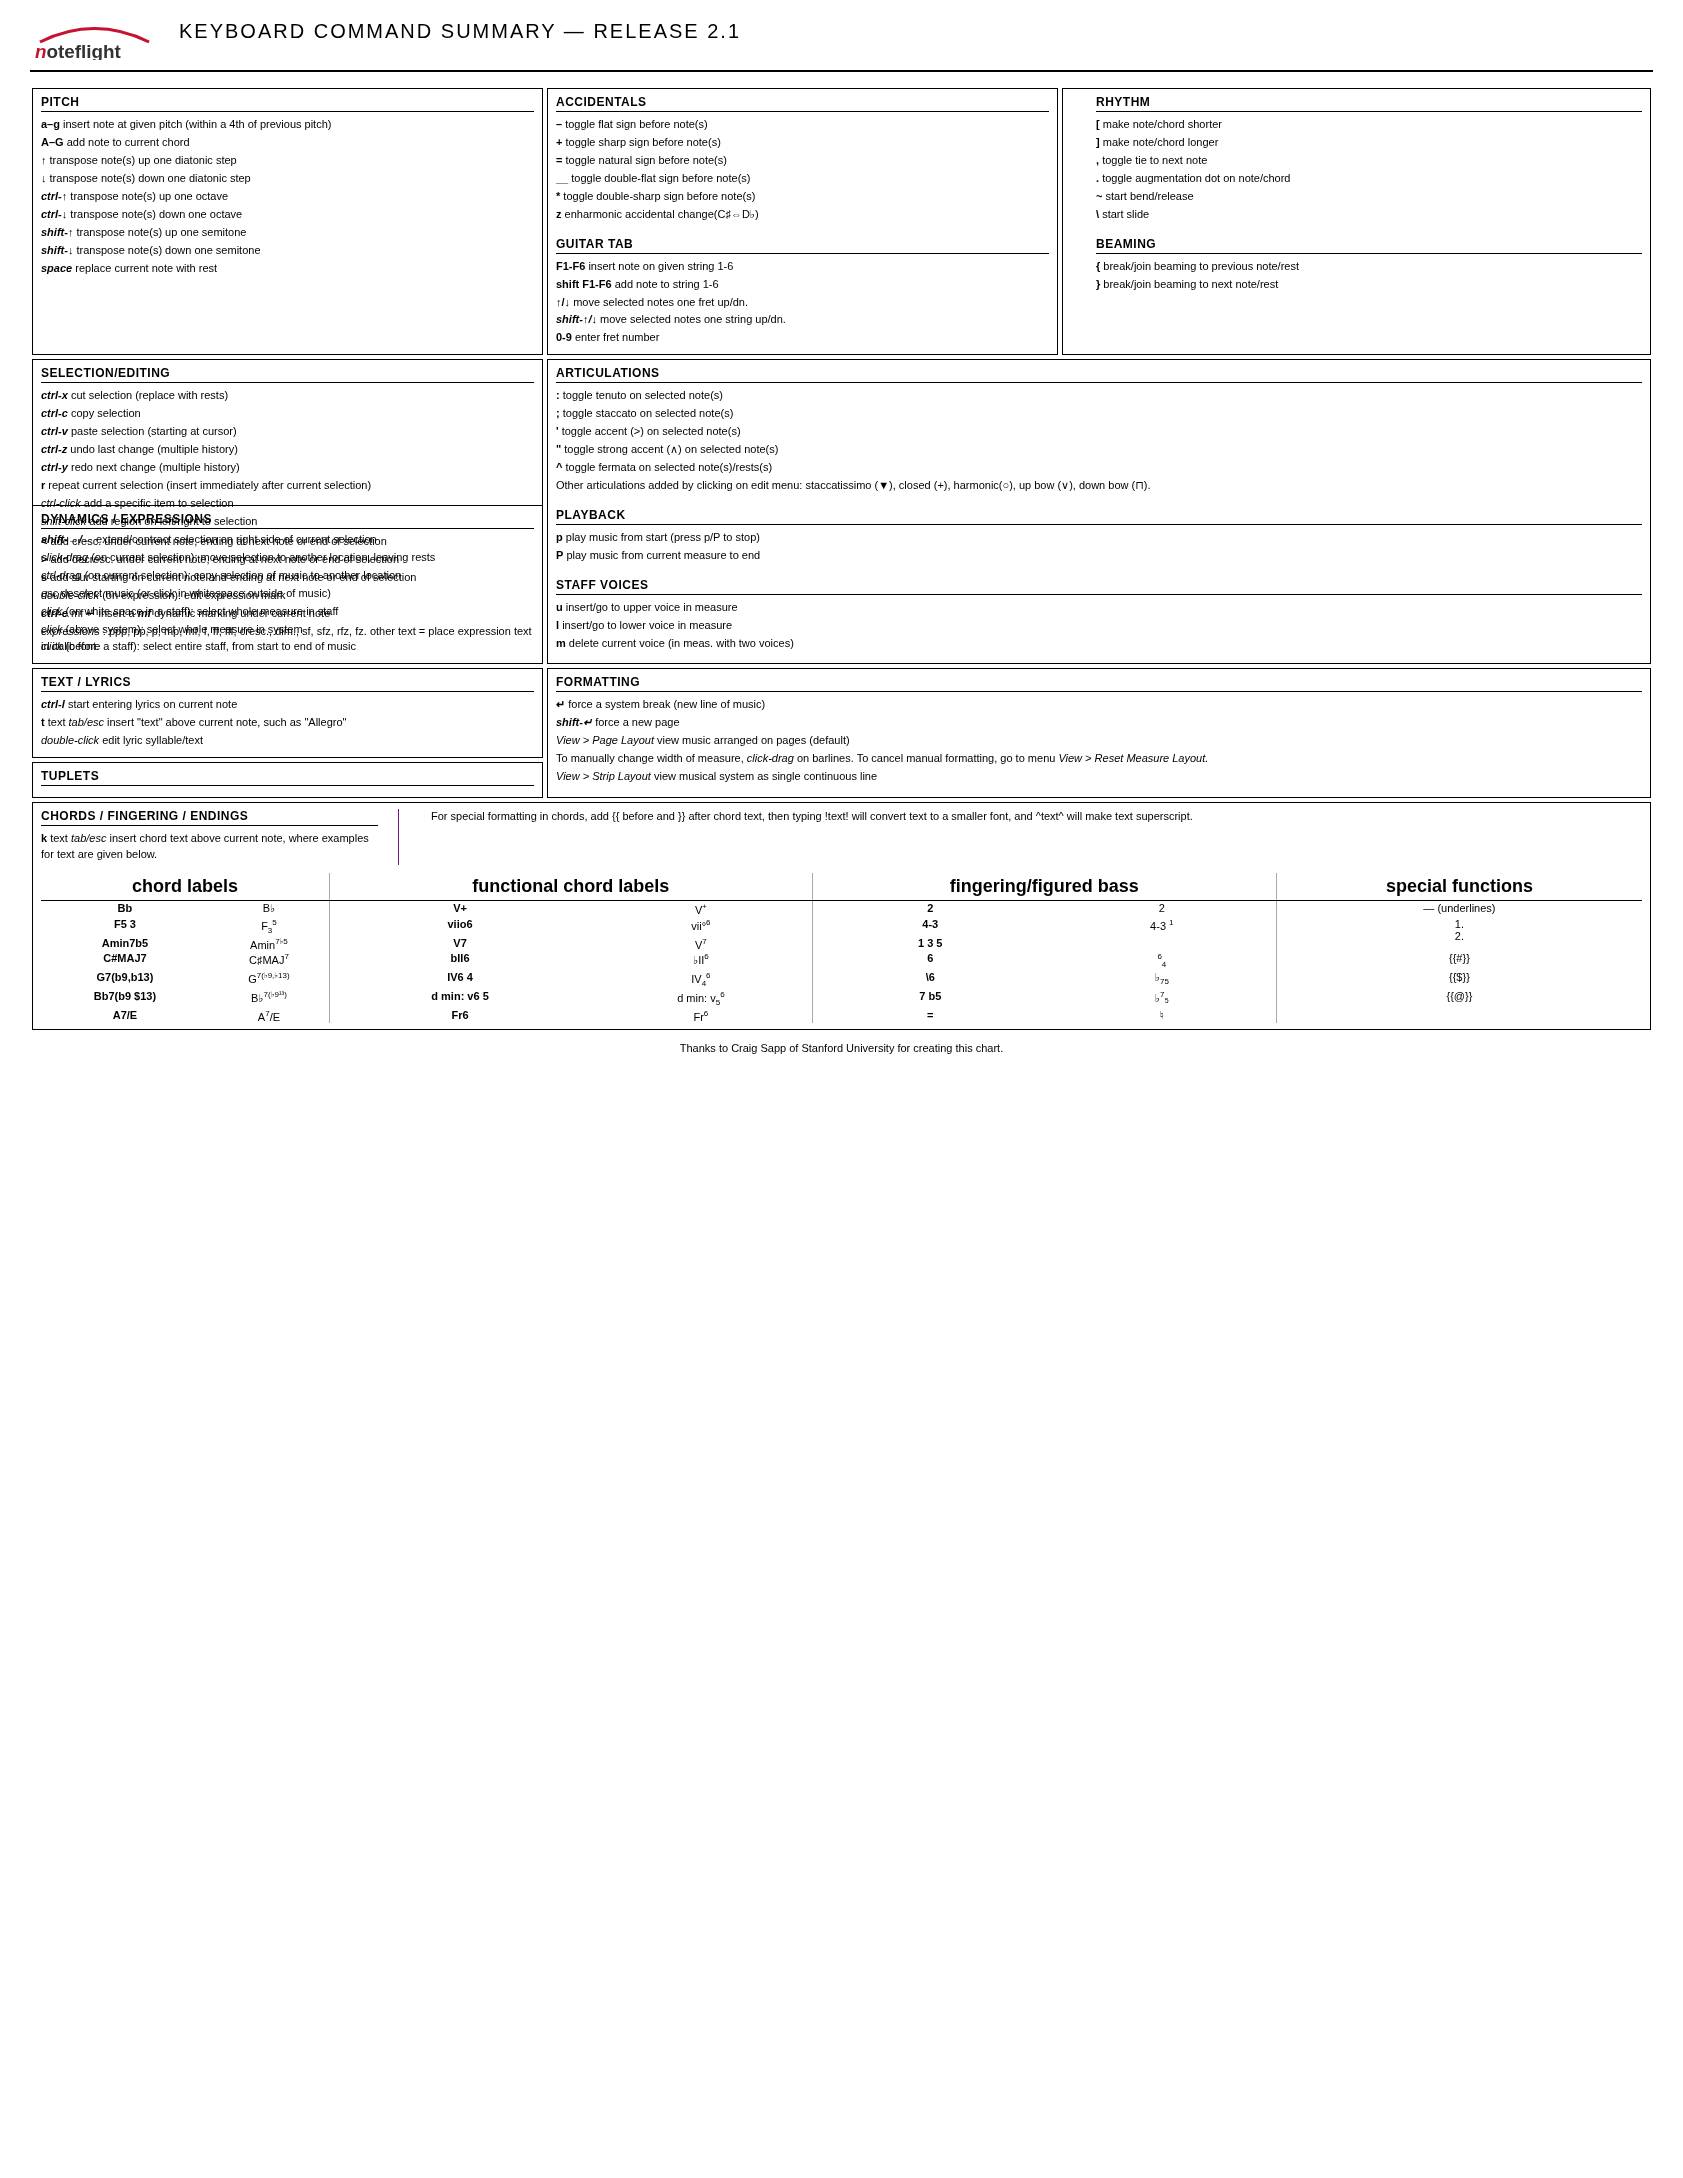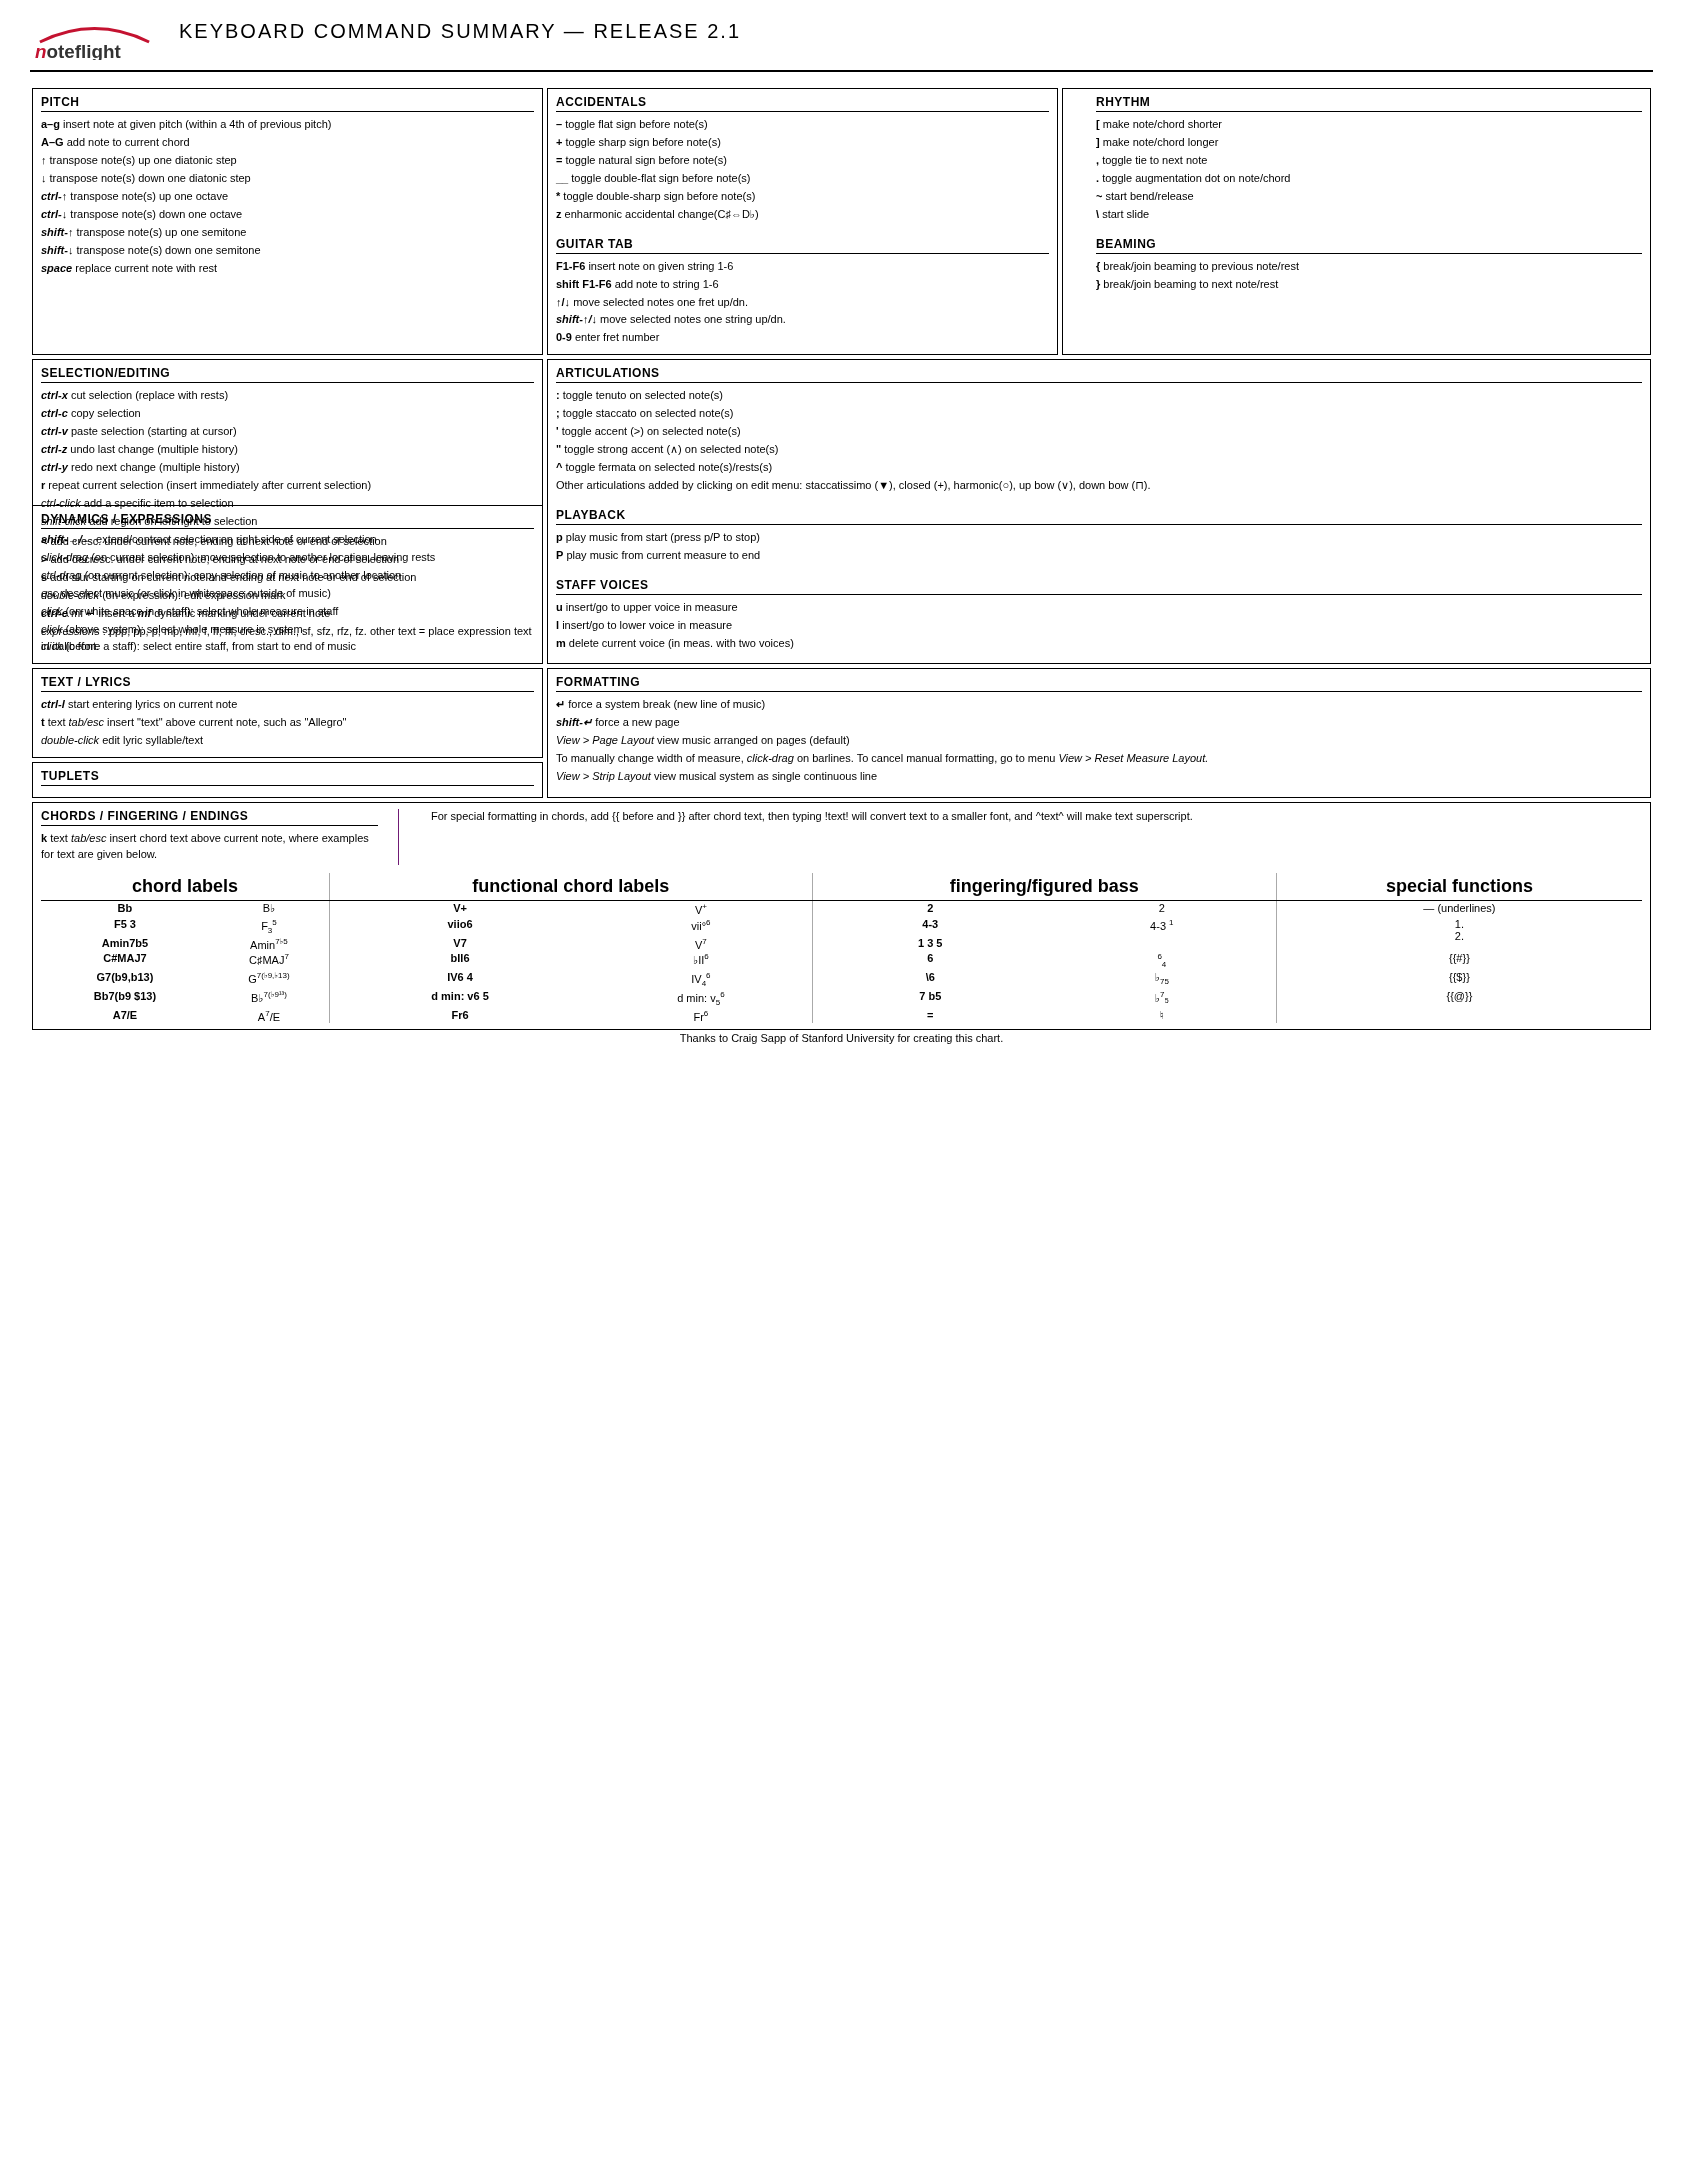--- a/index.html
+++ b/index.html
@@ -74,21 +74,21 @@
       align-items: center;
       margin-right: 20px;
     }
     
     .pitch-section { grid-column: 1; grid-row: 1; }
     .accidentals-section { grid-column: 2; grid-row: 1; }
     .rhythm-section { grid-column: 3; grid-row: 1; padding-left: 33px; }
     
     .selection-section { grid-column: 1; grid-row: 2 / 4; }
     
-    .footer { text-align: center; margin-top: 0; font-size: 11px; }
+    .footer { text-align: center; margin-top: 10px; font-size: 11px; }
     
     .bold { font-weight: bold; margin-top: 8px; }
     .italic { font-style: italic; }
     .bold-italic { font-weight: bold; font-style: italic; }
     
     .row-item { margin-bottom: 2px; line-height: 1.45; }
   </style>
 </head>
 <body>
 

